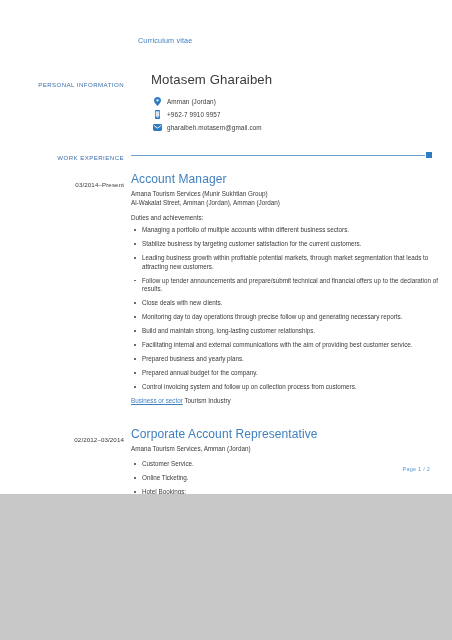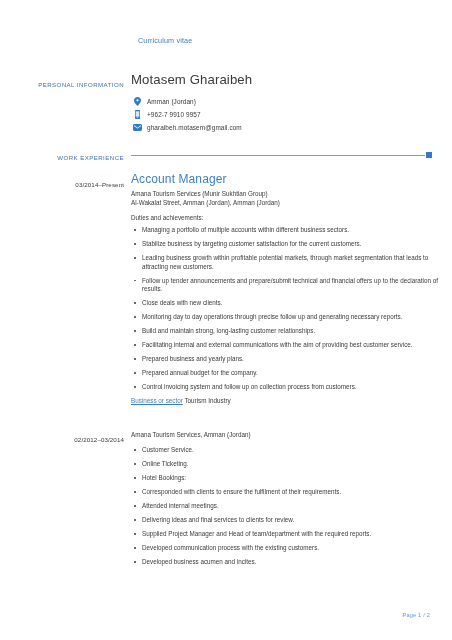--- a/index.html
+++ b/index.html
@@ -6,21 +6,21 @@
     margin: 0;
     padding: 0;
     background: #c8c8c8;
   }
   body {
     font-family: "Liberation Sans", sans-serif;
   }
   .page {
     position: relative;
     width: 452px;
-    height: 640px;
+    height: 494px;
     background: #ffffff;
     overflow: hidden;
     box-sizing: border-box;
   }
 
   
   .row {
     display: flex;
     align-items: flex-start;
   }
@@ -57,20 +57,21 @@
   .person-name {
     color: #3a3a3a;
     font-size: 13.2px;
     font-weight: normal;
     letter-spacing: .1px;
     line-height: 1;
   }
 
   .personal-block {
     margin-top: 28px;
+    gap: 20px;
   }
 
   
   .contact-list {
     margin-top: 9px;
   }
   .contact-line {
     display: flex;
     align-items: center;
     height: 13px;
@@ -283,20 +284,21 @@
         <span>Tourism Industry</span>
       </div>
     </div>
   </div>
 
   <div class="row job" style="margin-top:24px;">
     <div class="label-col">
       <span class="job-dates">02/2012–03/2014</span>
     </div>
     <div class="content-col">
+      <div class="job-title">Corporate Account Representative</div>
       <div class="job-org">
         <div>Amana Tourism Services, Amman (Jordan)</div>
       </div>
       <ul class="bullets" style="margin-top:7px;">
         <li>Customer Service.</li>
         <li>Online Ticketing.</li>
         <li>Hotel Bookings:</li>
         <li>Corresponded with clients to ensure the fulfilment of their requirements.</li>
         <li>Attended internal meetings.</li>
         <li>Delivering ideas and final services to clients for review.</li>

